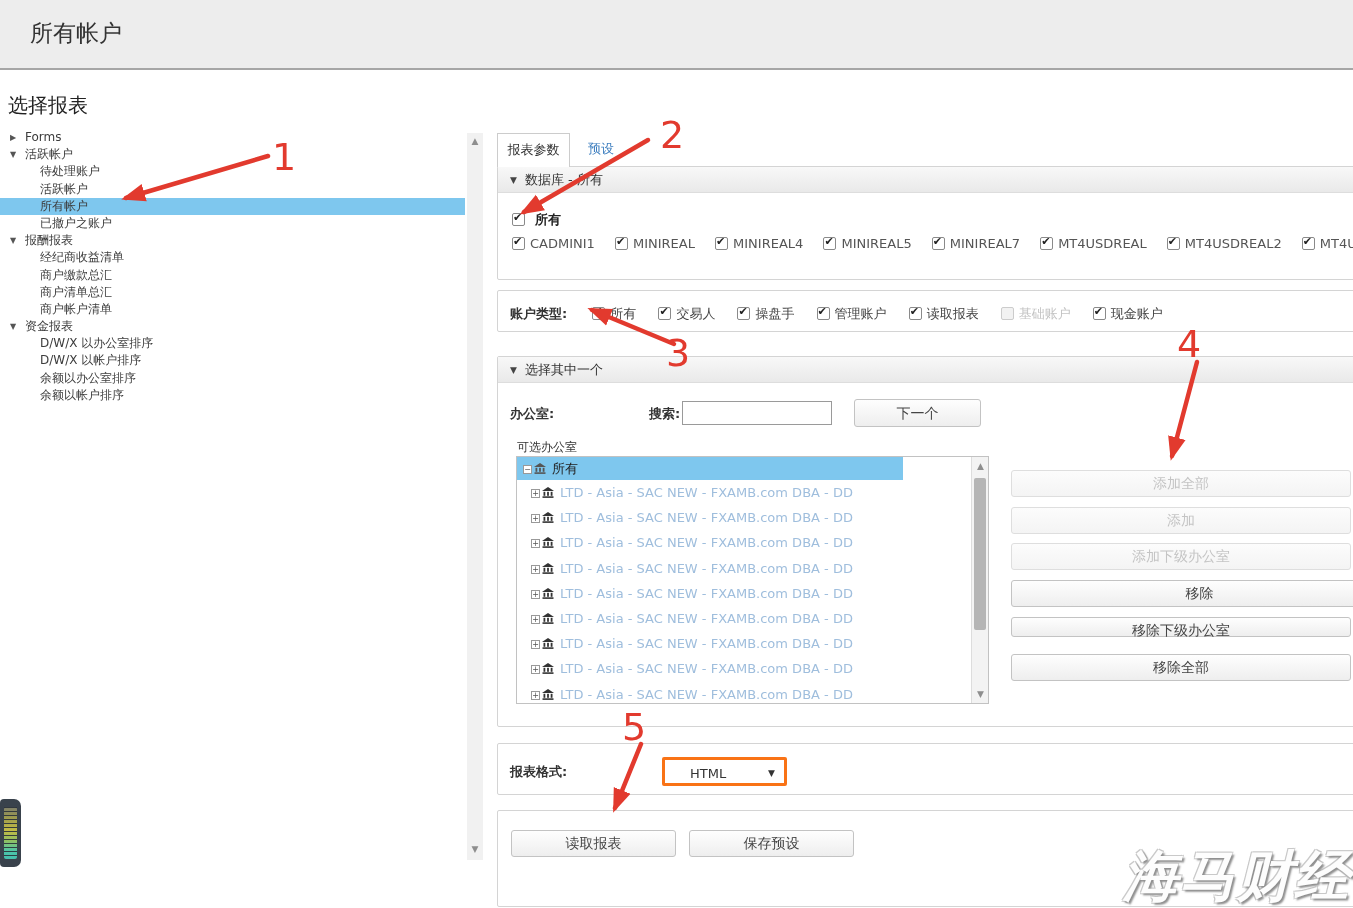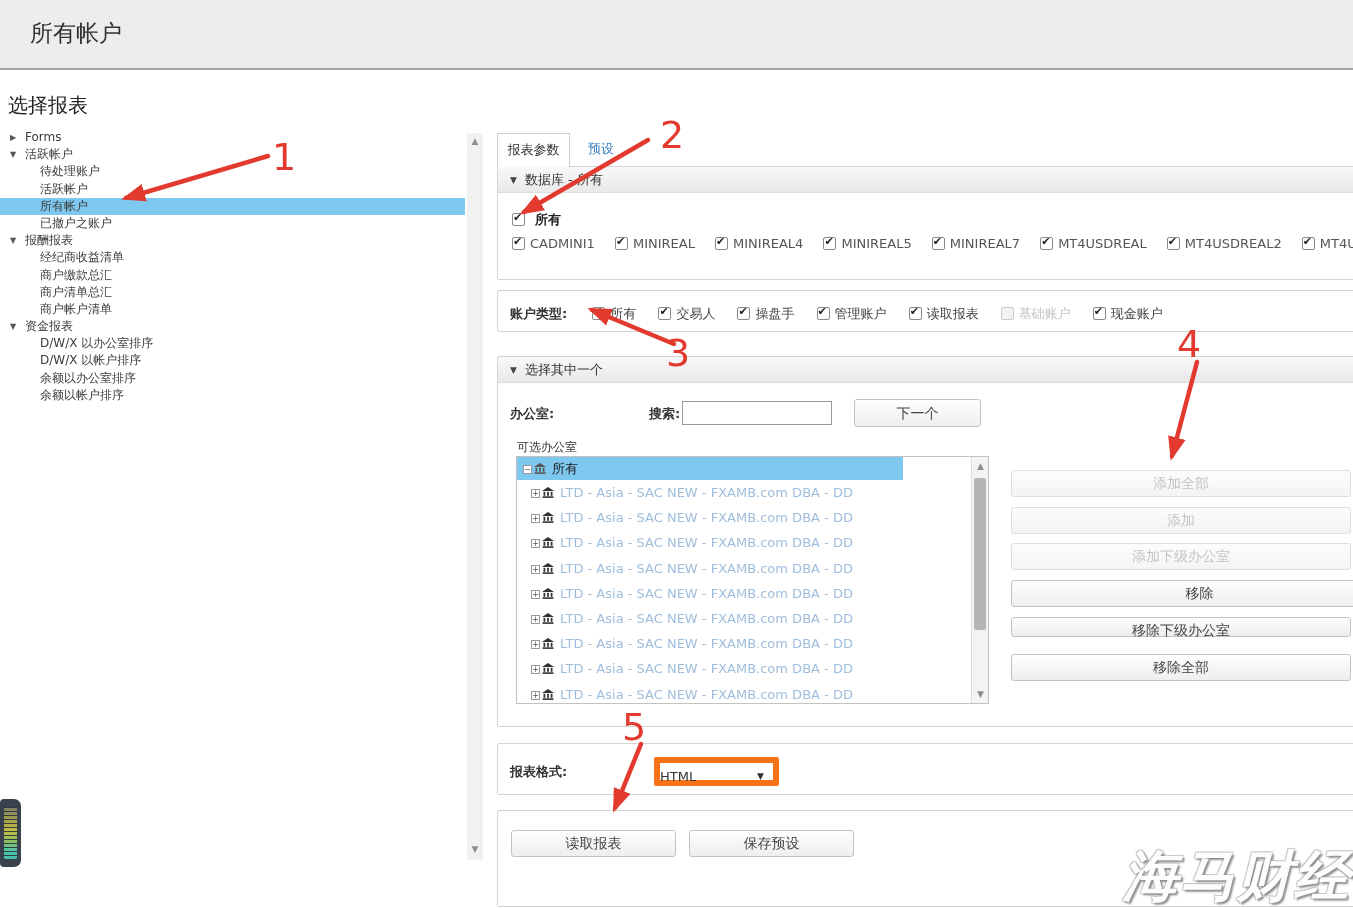--- a/index.html
+++ b/index.html
@@ -58,21 +58,21 @@
   
   .off-list { border:1px solid #c2c2c2; background:#fff; overflow:hidden; }
   .off-row0 { height:23px; background:#7ec7ee; line-height:23px; padding-left:6px; color:#222; font-size:13px; white-space:nowrap; }
   .off-row { height:25.2px; line-height:25.2px; padding-left:14px; color:#9fbedd; font-size:13px; white-space:nowrap; }
   .expander { display:inline-block; width:9px; height:9px; border:1px solid #999; background:#fff; font-size:8px; line-height:7px; text-align:center; color:#555; vertical-align:1px; margin-right:2px; }
   .bank { display:inline-block; vertical-align:-1px; margin-right:6px; }
   .list-sb { position:absolute; right:0; top:0; width:17px; height:100%; background:#f3f3f3; border-left:1px solid #ddd; }
   .list-sb .thumb { position:absolute; left:2px; top:21px; width:12px; height:152px; background:#b5b5b5; border-radius:2px; }
 
   
-  .selectbox { border:6px solid #f97316; border-radius:2px; background:#fff; font-size:13px; color:#333; line-height:27px; padding-left:0; position:relative; cursor:pointer; }
+  .selectbox { border:3px solid #f97316; border-radius:2px; background:#fff; font-size:13px; color:#333; line-height:27px; padding-left:25px; position:relative; cursor:pointer;margin-left:8px; }
   .selectbox .caret { position:absolute; right:9px; top:0; font-size:9px; color:#333; }
 
   
   .corner-widget { left:0; top:799px; width:21px; height:68px; background:#39424c; border-radius:4px 7px 7px 4px; z-index:30; }
   .corner-widget .meter { position:absolute; left:4px; top:8px; width:13px; height:52px; border-radius:2px;
     background:linear-gradient(180deg,#7d7d6a 0%,#9c9a4e 20%,#c2bb45 45%,#8fbf62 65%,#4cc4a8 85%,#45bfae 100%); }
   .corner-widget .meter::after { content:""; position:absolute; inset:0;
     background:repeating-linear-gradient(180deg, rgba(41,48,57,0.9) 0 1.5px, transparent 1.5px 4px); }
 
   

